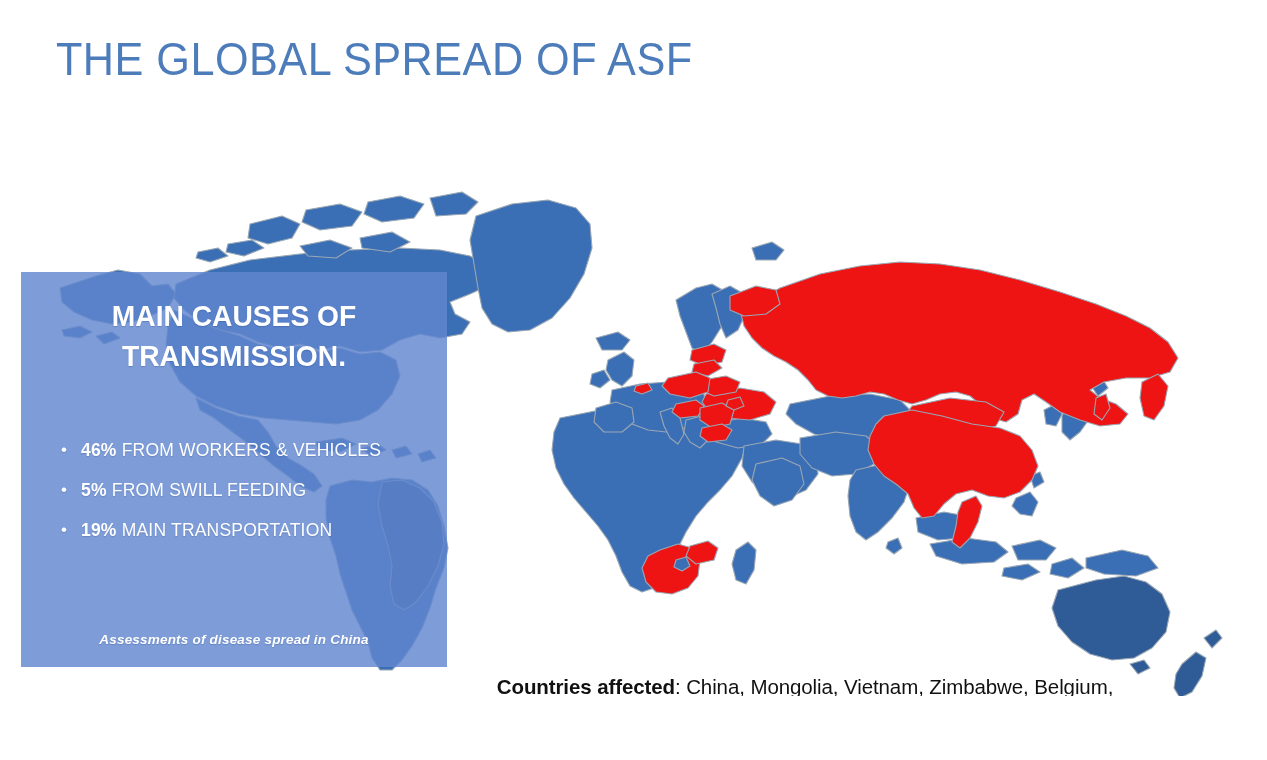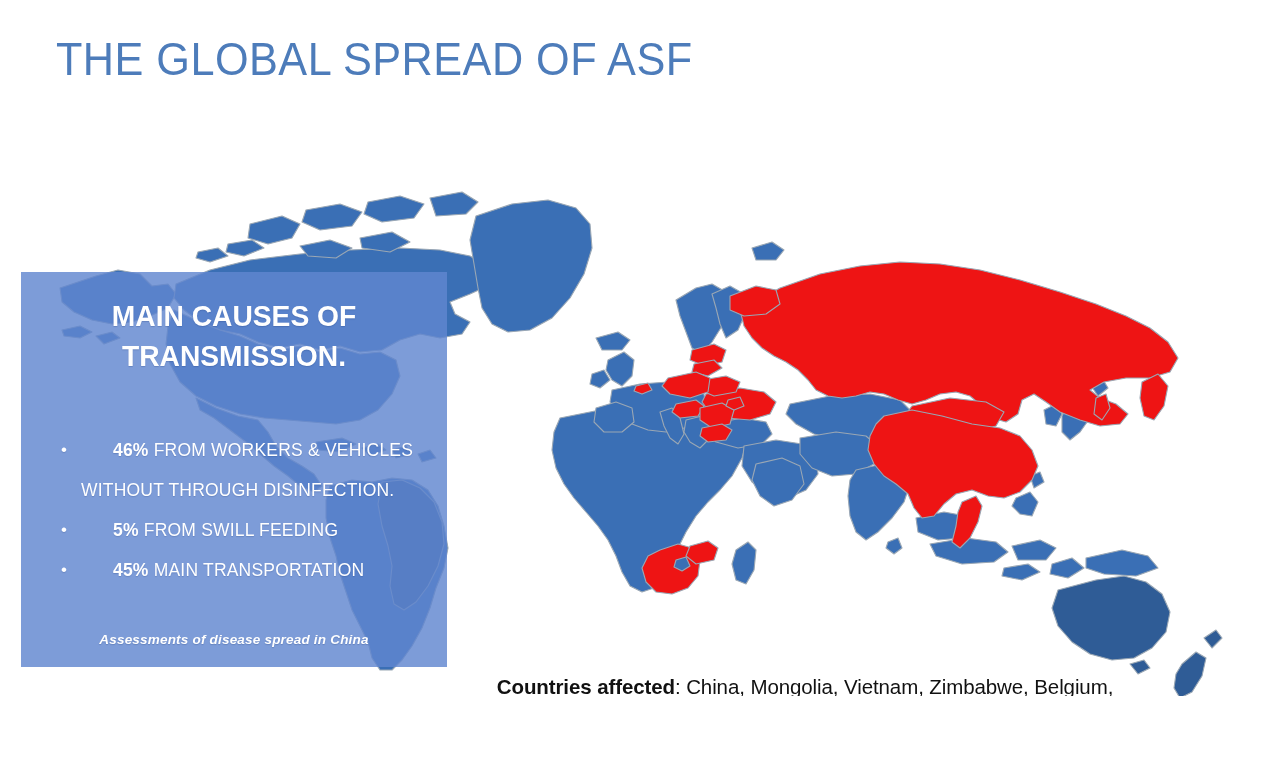--- a/index.html
+++ b/index.html
@@ -60,21 +60,21 @@
     line-height:40px;
     letter-spacing:0.2px;
     position:relative;
     padding-left:26px;
     text-shadow:0 1px 1px rgba(30,60,120,0.22);
   }
   .bullet .dot{
     position:absolute;left:6px;top:0px;
     font-size:17px;line-height:40px;
   }
-  .bullet b{font-weight:bold;margin-left:32px;}
+  .bullet b{font-weight:bold;}
   .bullet .cont{display:block;padding-left:0px;}
   .panel-note{
     position:absolute;left:0;right:0;bottom:20px;
     text-align:center;
     color:#ffffff;
     font-size:13.5px;
     font-style:italic;
     font-weight:bold;
     letter-spacing:0.2px;
     text-shadow:0 1px 1px rgba(30,60,120,0.25);
@@ -289,31 +289,30 @@
     <div class="panel-heading">
       <div>MAIN CAUSES OF</div>
       <div>TRANSMISSION.</div>
     </div>
 
     <div class="bullets">
 
       <div class="bullet">
         <span class="dot">•</span>
         <b>46%</b><span> FROM WORKERS &amp; VEHICLES</span>
-        <span class="cont">WITHOUT THROUGH DISINFECTION.</span>
       </div>
 
       <div class="bullet">
         <span class="dot">•</span>
         <b>5%</b><span> FROM SWILL FEEDING</span>
       </div>
 
       <div class="bullet">
         <span class="dot">•</span>
-        <b>45%</b><span> MAIN TRANSPORTATION</span>
+        <b>19%</b><span> MAIN TRANSPORTATION</span>
       </div>
 
     </div>
 
     <div class="panel-note">Assessments of disease spread in China</div>
   </div>
 
   <div class="caption"><b>Countries affected</b><span>: </span><span>China, Mongolia, Vietnam, Zimbabwe, Belgium, Bulgaria, Hungary, Latvia, Moldova, Poland, Romania, Russia, Ukraine, South Africa</span></div>
 
 </div>

